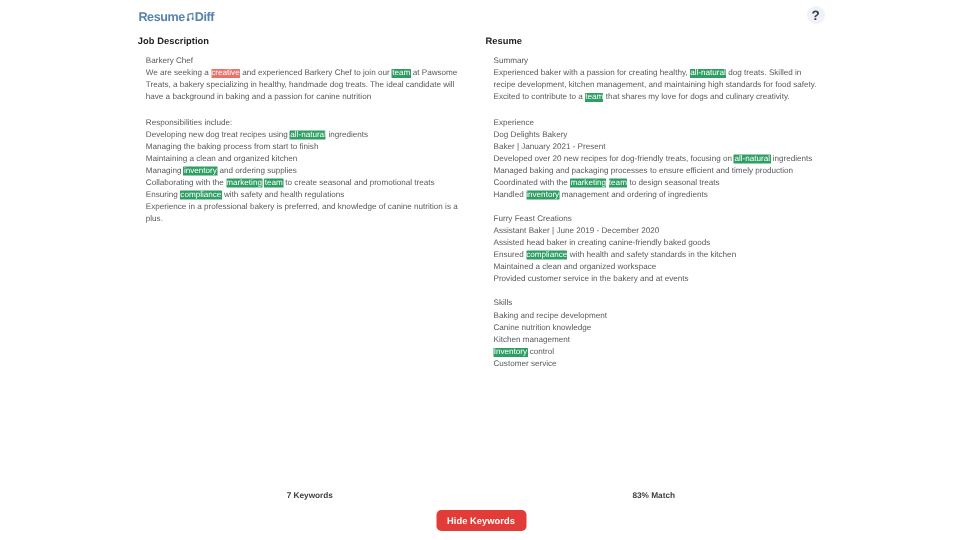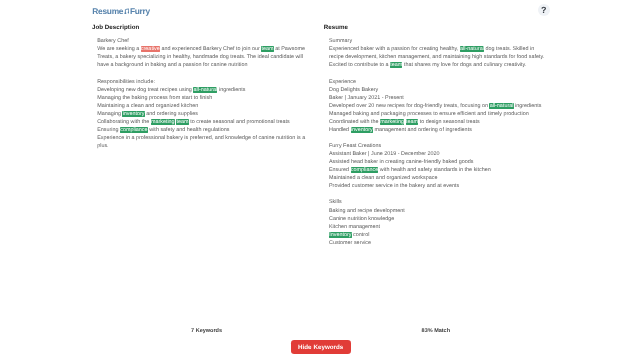--- a/index.html
+++ b/index.html
@@ -35,21 +35,21 @@
 <div class="page">
   <div class="logo">
     <span>Resume</span>
     <span class="ic">
         <svg width="5.6" height="6.8" viewBox="0 0 14 16">
           <path d="M3.5 12.8V3.4l8.2-1.7v9.2" fill="none" stroke="currentColor" stroke-width="2.2" stroke-linejoin="round" stroke-linecap="round"></path>
           <circle cx="3.5" cy="12.5" r="2.4" fill="currentColor"></circle>
           <circle cx="11.6" cy="10.9" r="2.4" fill="currentColor"></circle>
         </svg>
       </span>
-    <span>Furry</span>
+    <span>Diff</span>
   </div>
   <div class="help">?</div>
 
   <div class="col colL">
     <div class="colhead">Job Description</div>
     <div class="body">
         <div class="para">
           <div class="ln">Barkery Chef</div>
           <div class="ln">We are seeking a <mark class="r">creative</mark> and experienced Barkery Chef to join our <mark class="g">team</mark> at Pawsome</div>
           <div class="ln">Treats, a bakery specializing in healthy, handmade dog treats. The ideal candidate will</div>

